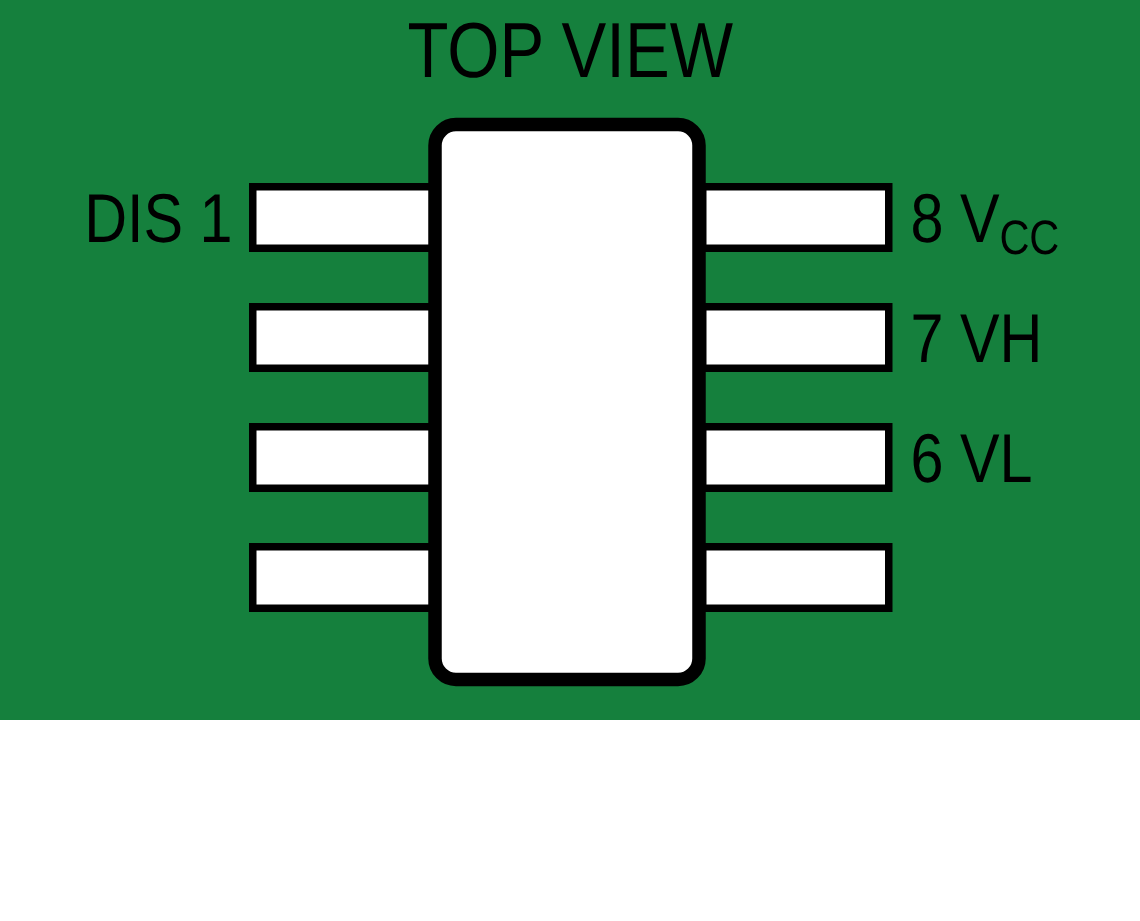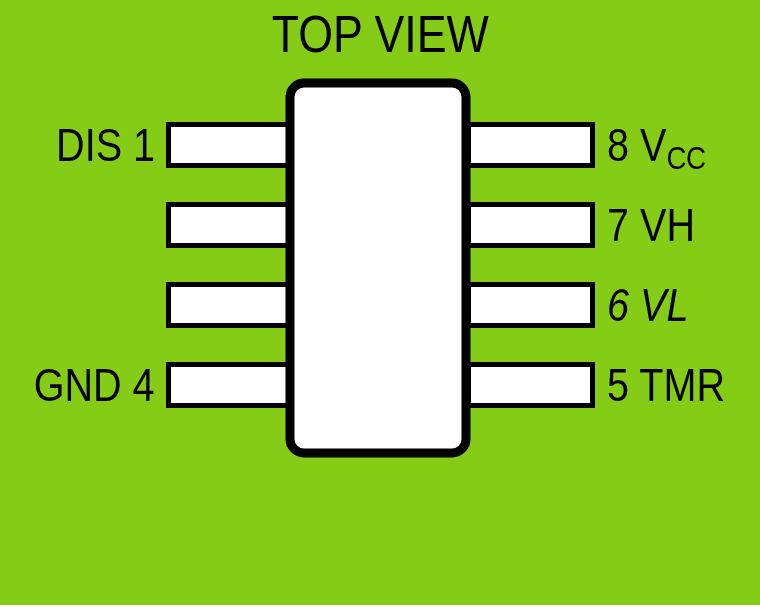--- a/index.html
+++ b/index.html
@@ -3,22 +3,22 @@
 <meta charset="utf-8">
 <style>
   html, body {
     margin: 0;
     padding: 0;
     background: #ffffff;
   }
   #page {
     position: relative;
     width: 760px;
-    height: 605px;
-    background: #84cc16;
+    height: 480px;
+    background: #15803d;
     overflow: hidden;
     font-family: "Liberation Sans", "DejaVu Sans", sans-serif;
     color: #000000;
   }
 
   
   .cond {
     font-family: "Liberation Sans", "DejaVu Sans", sans-serif;
     font-weight: 400;
     transform: scaleX(0.86);
@@ -144,33 +144,27 @@
       <rect x="468.5" y="284.5" width="124" height="41" fill="#ffffff" stroke="#000000" stroke-width="5"></rect>
       <rect x="468.5" y="364.5" width="124" height="41" fill="#ffffff" stroke="#000000" stroke-width="5"></rect>
     </g>
 
     <rect x="290" y="83" width="176" height="370" rx="14" ry="14" fill="#ffffff" stroke="#000000" stroke-width="9"></rect>
   </svg>
 
   <div class="pin-label left" style="top:123px;">
     <span class="cond">DIS 1</span>
   </div>
-  <div class="pin-label left" style="top:363px;">
-    <span class="cond">GND 4</span>
-  </div>
 
   <div class="pin-label right" style="top:123px;">
     <span class="cond"><span>8</span>&nbsp;<span>V</span><span class="sub">CC</span></span>
   </div>
   <div class="pin-label right" style="top:203px;">
     <span class="cond">7 VH</span>
   </div>
-  <div class="pin-label right" style="top:283px;font-style:italic;">
+  <div class="pin-label right" style="top:283px;">
     <span class="cond">6 VL</span>
-  </div>
-  <div class="pin-label right" style="top:363px;">
-    <span class="cond">5 TMR</span>
   </div>
 
   <div id="caption">
   </div>
 
 </div>
 
 </body></html>

